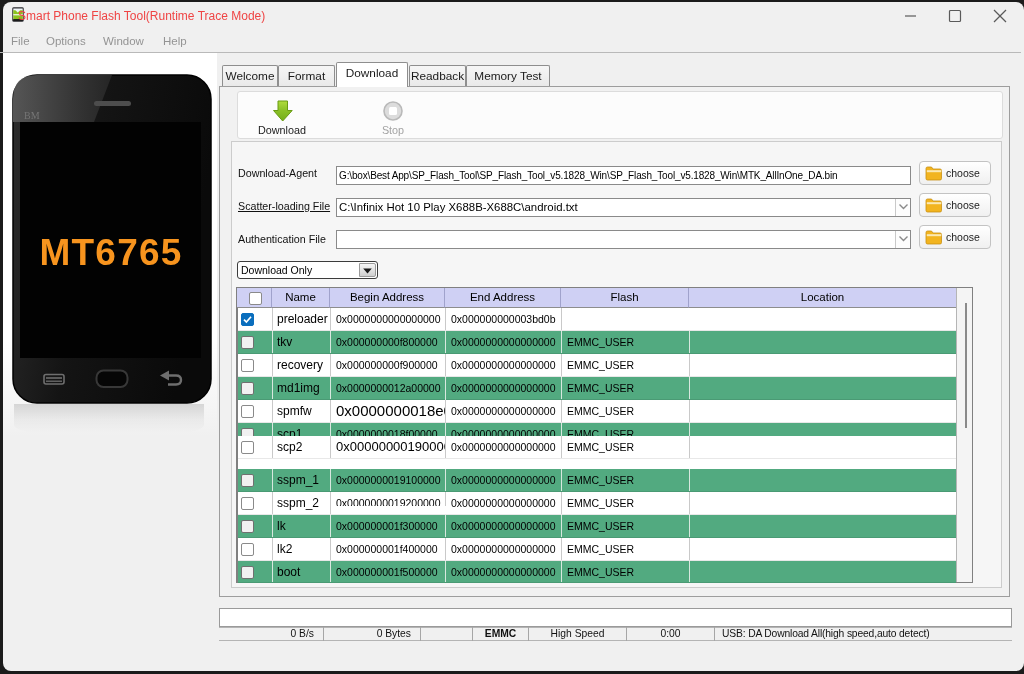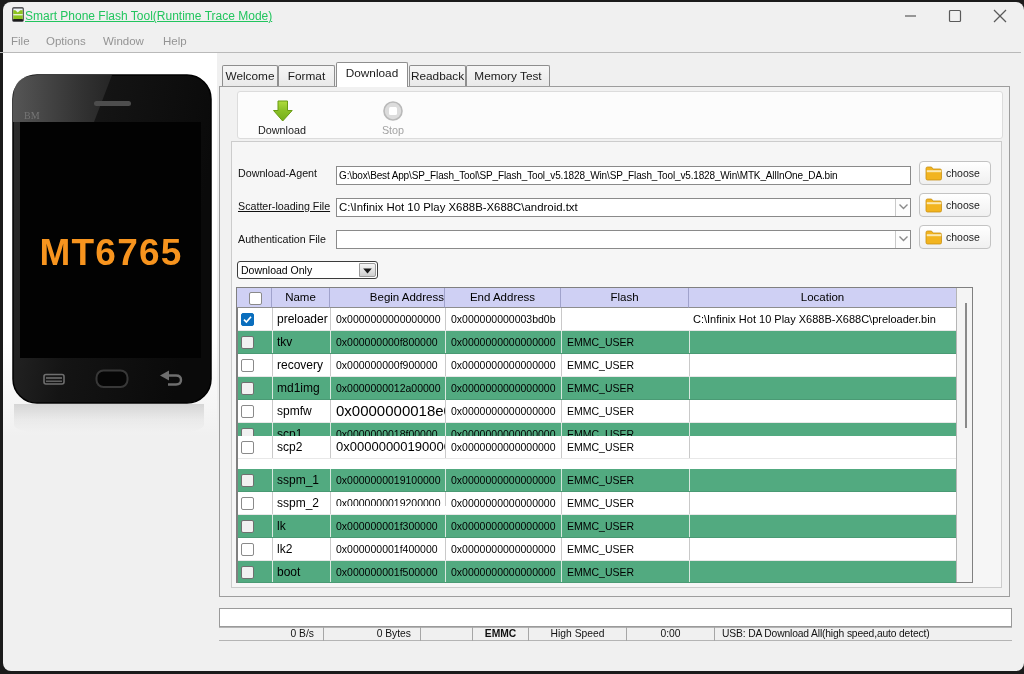--- a/index.html
+++ b/index.html
@@ -1,21 +1,21 @@
 <!DOCTYPE html>
 <html><head>
 <meta charset="utf-8">
 <style>
 * { margin:0; padding:0; box-sizing:border-box; }
 html,body { width:1024px; height:674px; overflow:hidden; }
 body { background:#1b1b1b; font-family:"Liberation Sans", sans-serif; position:relative; }
 .abs { position:absolute; }
 .win { position:absolute; left:3px; top:2px; width:1021px; height:669px; background:#f0f0f0; border-radius:8px; overflow:hidden; }
 
-.title { position:absolute; left:25px; top:9px; font-size:12px; color:#22c55e;text-decoration:underline; }
+.title { position:absolute; left:18px; top:9px; font-size:12px; color:#ef4444; }
 .menu { position:absolute; top:35px; font-size:11.5px; color:#949494; }
 .menubar-line { position:absolute; left:0; top:52px; width:1021px; height:1px; background:#b9b9b9; }
 
 .leftpanel { position:absolute; left:3px; top:53px; width:214px; height:400px; background:linear-gradient(#ffffff 0%, #ffffff 72%, #f0f0f0 96%); }
 .phone-shadow { position:absolute; left:14px; top:404px; width:190px; height:34px; border-radius:0 0 40% 40%; background:linear-gradient(rgba(0,0,0,0.13), rgba(0,0,0,0.04) 45%, rgba(0,0,0,0.0) 85%); }
 
 .tab { position:absolute; top:65px; height:21px; background:linear-gradient(#f6f6f6,#e9e9e9); border:1px solid #8e8e8e; border-bottom:none; border-radius:2px 2px 0 0; font-size:11.8px; color:#1a1a1a; text-align:center; line-height:20px; }
 .tab.active { top:62px; height:25px; background:#fff; z-index:5; }
 .tabpanel { position:absolute; left:219px; top:86px; width:791px; height:511px; background:#f1f1f1; border:1px solid #9d9d9d; }
 
@@ -164,40 +164,39 @@
         <polygon points="3.2,3.5 11.8,3.5 7.5,8.5" fill="#1a1a1a"></polygon>
       </svg>
   </div>
 </div>
 
 <div class="abs" style="left:236px; top:287px; width:737px; height:296px; border:1px solid #808080; border-left-width:2px; background:#fff;"></div>
 <div class="thead-cell" style="left:237px; width:35px;">
     <span class="cb" style="left:12px; top:3.5px;"></span>
   </div>
 <div class="thead-cell" style="left:272px; width:58px;">Name</div>
-<div class="thead-cell" style="left:330px; width:115px;text-align:right;">Begin Address</div>
+<div class="thead-cell" style="left:330px; width:115px;">Begin Address</div>
 <div class="thead-cell" style="left:445px; width:116px;">End Address</div>
 <div class="thead-cell" style="left:561px; width:128px;">Flash</div>
 <div class="thead-cell" style="left:689px; width:267px; border-right:none;">Location</div>
 <div class="abs" style="left:956px; top:288px; width:16px; height:294px; background:#f4f4f4; border-left:1px solid #b5b5b5;"></div>
 <div class="abs" style="left:965px; top:303px; width:2px; height:125px; background:#8a8a8a;"></div>
 
 <div id="tbody">
     <div class="trow" style="top:308px; height:23px; background:#ffffff; border-bottom:1px solid rgba(0,0,0,0.09);">
       <div class="tcell" style="left:0px; width:35px; height:22px; border-right:1px solid #c9c9c9;">
         <span class="cb checked" style="">
           <svg width="11" height="11" viewBox="0 0 11 11">
             <polyline points="2,5.6 4.4,8 9,2.8" fill="none" stroke="#fff" stroke-width="1.7"></polyline>
           </svg>
         </span>
       </div>
       <div class="tcell" style="left:35px; width:58px; height:22px; padding-left:4px; border-right:1px solid #c9c9c9;font-size:12px;">preloader</div>
       <div class="tcell" style="left:93px; width:115px; height:22px; padding-left:5px; border-right:1px solid #c9c9c9;font-size:10.5px;">0x0000000000000000</div>
       <div class="tcell" style="left:208px; width:116px; height:22px; padding-left:5px; border-right:1px solid #c9c9c9;font-size:10.5px;">0x000000000003bd0b</div>
-      <div class="tcell" style="left:452px; width:266px; height:22px; padding-left:3px; font-size:11px;">C:\Infinix Hot 10 Play X688B-X688C\preloader.bin</div>
     </div>
     <div class="trow" style="top:331px; height:23px; background:#52aa80; border-bottom:1px solid rgba(0,0,0,0.09);">
       <div class="tcell" style="left:0px; width:35px; height:22px; border-right:1px solid #d8e8df;">
         <span class="cb " style="background:#f1f1f1; border-color:#707070;"></span>
       </div>
       <div class="tcell" style="left:35px; width:58px; height:22px; padding-left:4px; border-right:1px solid #d8e8df;font-size:12px;">tkv</div>
       <div class="tcell" style="left:93px; width:115px; height:22px; padding-left:5px; border-right:1px solid #d8e8df;font-size:10.5px;">0x000000000f800000</div>
       <div class="tcell" style="left:208px; width:116px; height:22px; padding-left:5px; border-right:1px solid #d8e8df;font-size:10.5px;">0x0000000000000000</div>
       <div class="tcell" style="left:324px; width:128px; height:22px; padding-left:5px; border-right:1px solid #d8e8df;font-size:10.5px;">EMMC_USER</div>
       <div class="tcell" style="left:452px; width:266px; height:22px; padding-left:3px; font-size:11px;"></div>

